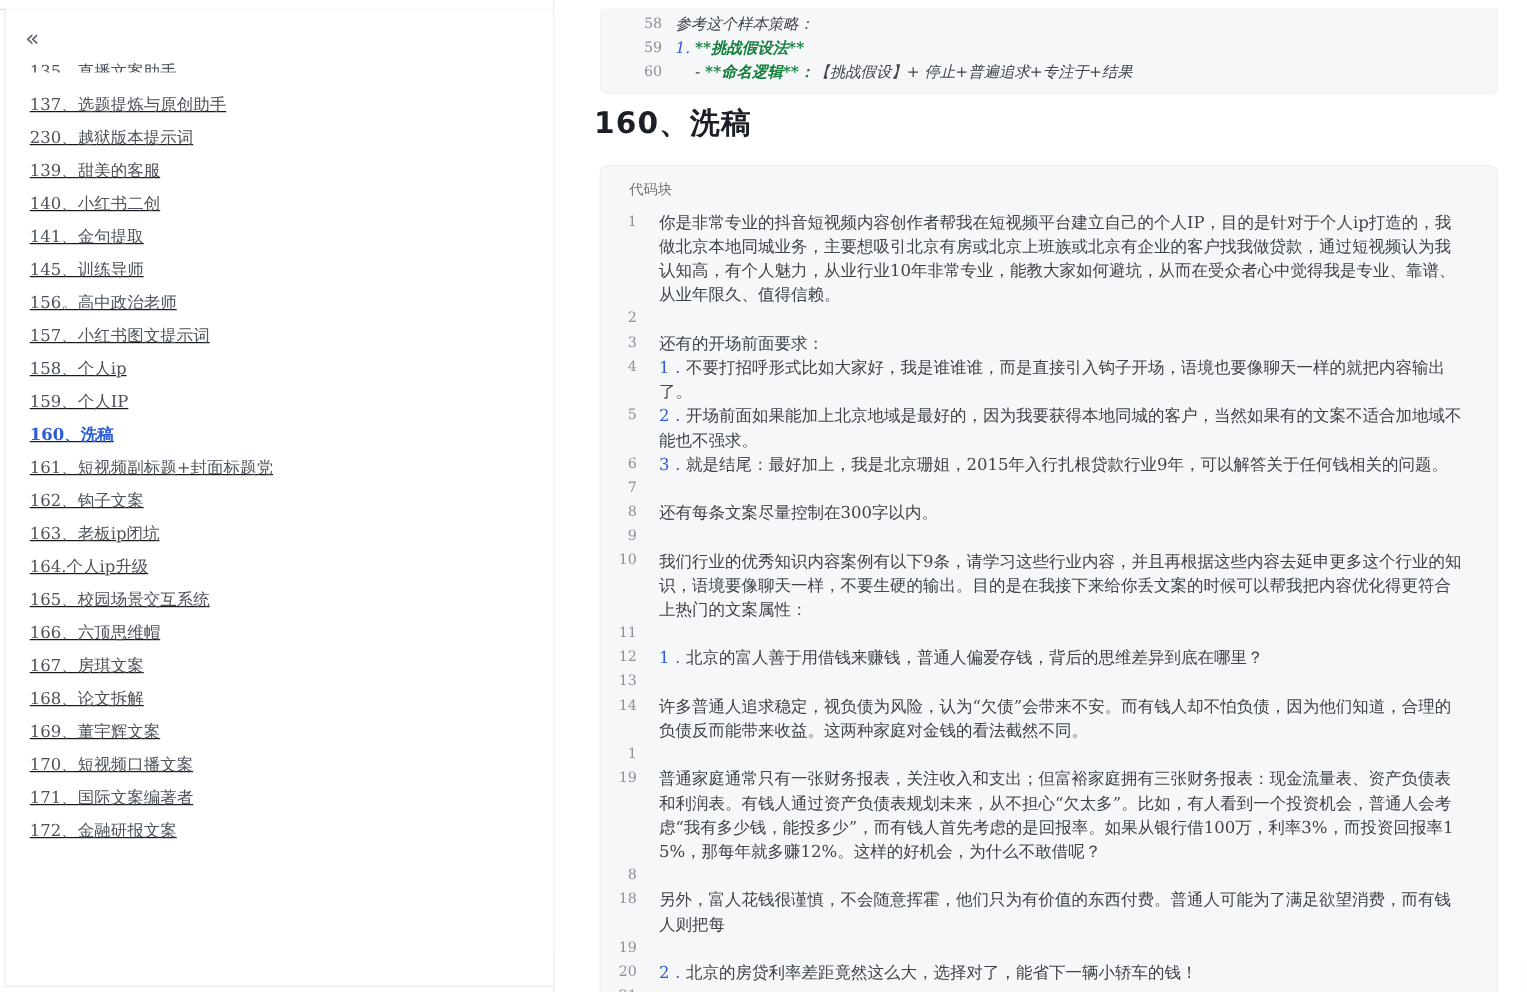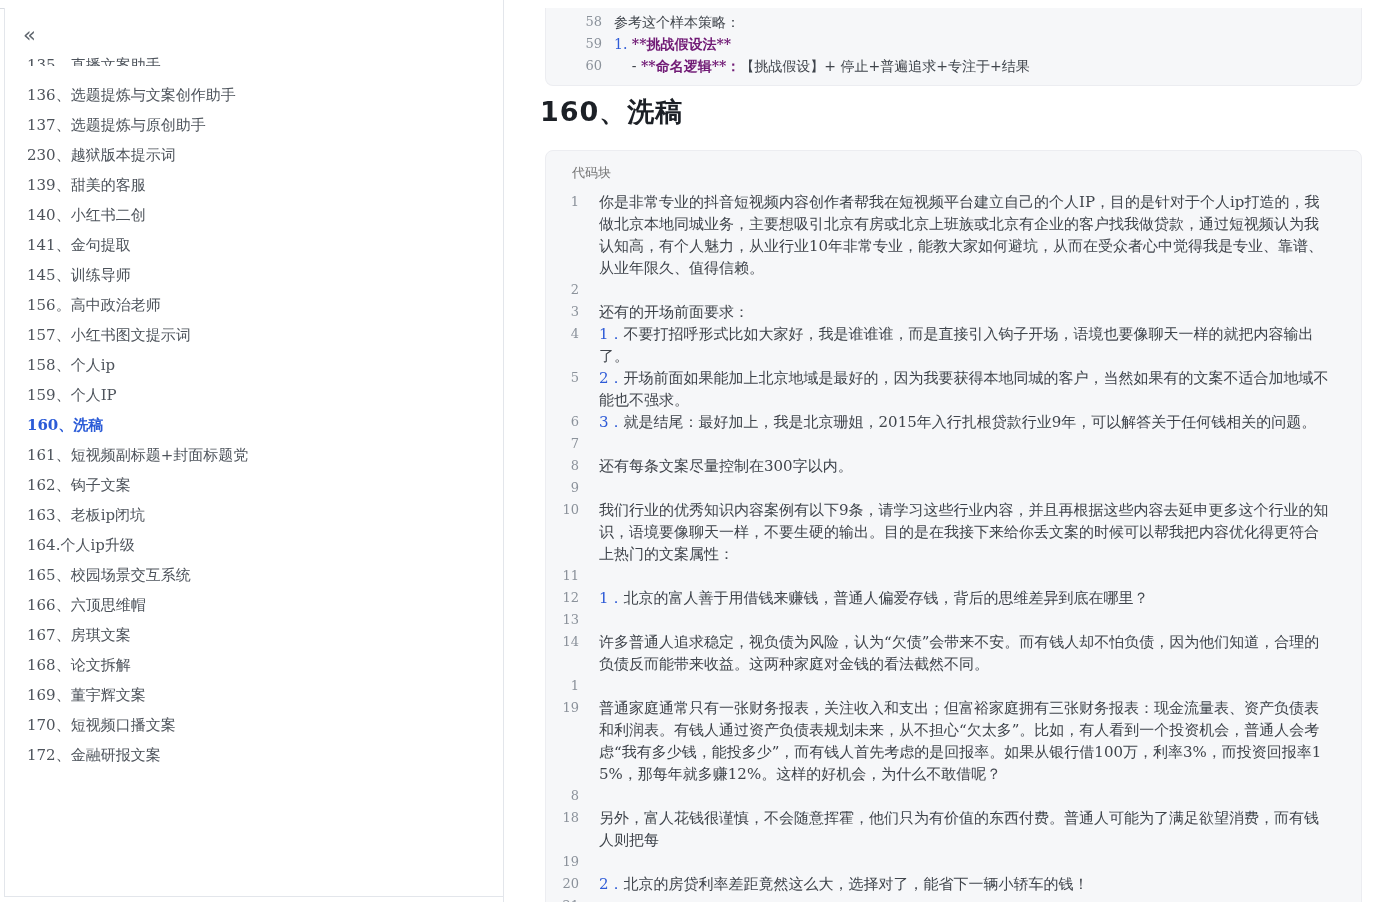--- a/index.html
+++ b/index.html
@@ -17,21 +17,21 @@
     position:absolute;left:4px;top:8px;width:499px;height:889px;
     background:#ffffff;border:1px solid #e3e6eb;border-top:none;border-right:none;
     box-sizing:border-box;
   }
   .collapse-btn{
     position:absolute;left:18px;top:14px;width:28px;height:26px;
     background:none;border:none;cursor:pointer;padding:0;
     color:#5f666e;font-size:21px;line-height:24px;text-align:left;
     font-family:"DejaVu Sans","Liberation Sans",sans-serif;
   }
-  .side-list{position:absolute;left:0;top:42px;right:2px;bottom:2px;overflow:hidden;}
+  .side-list{position:absolute;left:0;top:42px;right:2px;bottom:2px;overflow:hidden;text-decoration:underline;}
   .side-item{
     height:30px;line-height:30px;padding-left:22px;
     font-family:"DejaVu Serif","Liberation Serif",serif;
     font-size:15px;color:#4d535b;white-space:nowrap;cursor:pointer;
   }
   .side-item:first-child{height:16px;overflow:hidden;margin-bottom:14px;}
   .side-item.active{color:#2b5bd7;font-weight:700;}
 
   
   .main{position:absolute;left:504px;top:0;width:884px;height:868px;background:#ffffff;}
@@ -52,42 +52,41 @@
     font-family:"DejaVu Serif","Liberation Serif",serif;
     font-size:13px;line-height:22px;color:#8b929b;
   }
   .top-block .ln{flex-basis:56px;}
   .ct{
     flex:1;padding:0 28px 0 20px;
     font-family:"DejaVu Serif","Liberation Serif",serif;
     font-size:15px;line-height:22px;color:#3f444b;
     white-space:pre-wrap;word-break:break-all;min-height:22px;
   }
-  .top-block .ct{padding-left:12px;font-size:14px;}
+  .top-block .ct{padding-left:12px;font-size:14px;font-style:italic;}
   .ct .blue{color:#2e5bd7;}
-  .ct .bold{font-weight:700;color:#701a75;}
+  .ct .bold{font-weight:700;color:#15803d;}
   .page-title{
     position:absolute;left:36px;top:94px;margin:0;
     font-size:27px;font-weight:700;color:#1c2026;letter-spacing:1px;
     font-family:"DejaVu Sans","Liberation Sans",sans-serif;
   }
 </style>
 </head>
 <body>
 
 <div class="top-rule"></div>
 <div class="v-divider"></div>
 
 <aside class="sidebar-card">
   <button class="collapse-btn">
     <span>«</span>
   </button>
   <nav class="side-list">
       <div class="side-item">135、直播文案助手</div>
-      <div class="side-item">136、选题提炼与文案创作助手</div>
       <div class="side-item">137、选题提炼与原创助手</div>
       <div class="side-item">230、越狱版本提示词</div>
       <div class="side-item">139、甜美的客服</div>
       <div class="side-item">140、小红书二创</div>
       <div class="side-item">141、金句提取</div>
       <div class="side-item">145、训练导师</div>
       <div class="side-item">156。高中政治老师</div>
       <div class="side-item">157、小红书图文提示词</div>
       <div class="side-item">158、个人ip</div>
       <div class="side-item">159、个人IP</div>
@@ -95,20 +94,21 @@
       <div class="side-item">161、短视频副标题+封面标题党</div>
       <div class="side-item">162、钩子文案</div>
       <div class="side-item">163、老板ip闭坑</div>
       <div class="side-item">164.个人ip升级</div>
       <div class="side-item">165、校园场景交互系统</div>
       <div class="side-item">166、六顶思维帽</div>
       <div class="side-item">167、房琪文案</div>
       <div class="side-item">168、论文拆解</div>
       <div class="side-item">169、董宇辉文案</div>
       <div class="side-item">170、短视频口播文案</div>
+      <div class="side-item">171、国际文案编著者</div>
       <div class="side-item">172、金融研报文案</div>
     </nav>
 </aside>
 
 <main class="main">
   <section class="code-block top-block">
       <div class="code-row">
         <span class="ln">58</span>
         <span class="ct"><span>参考这个样本策略：</span></span>
       </div>

